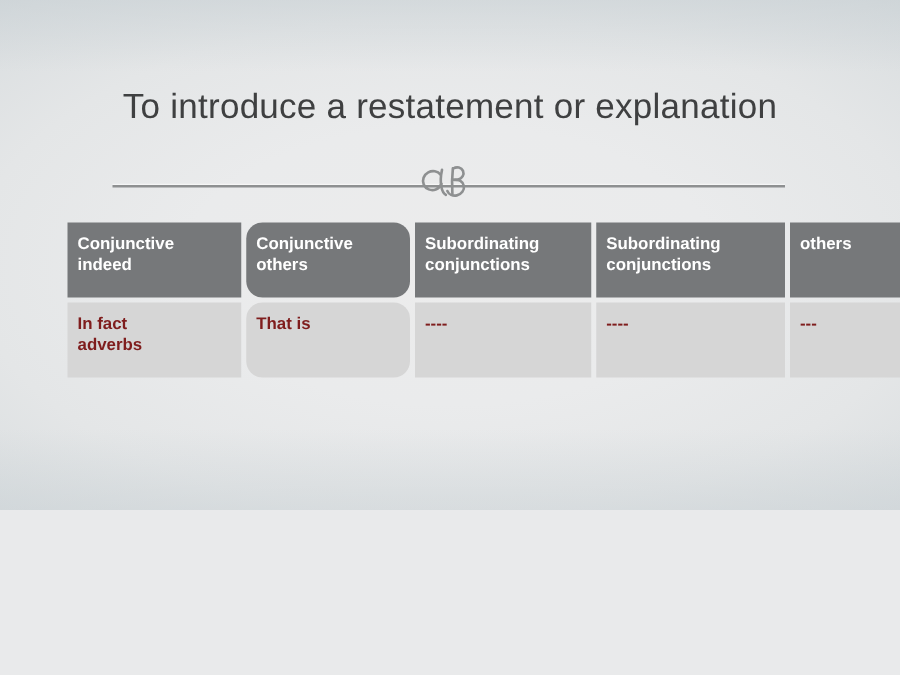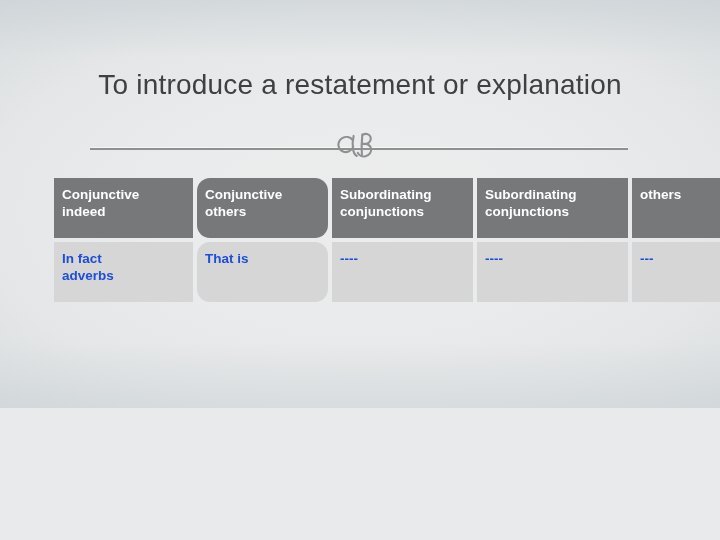--- a/index.html
+++ b/index.html
@@ -117,21 +117,21 @@
     line-height: 17px;
   }
   table.tbl th {
     background: #76787a;
     color: #ffffff;
     font-weight: bold;
     height: 44px;
   }
   table.tbl td {
     background: #d6d6d6;
-    color: #1d4ed8;
+    color: #7f1d1d;
     font-weight: bold;
     height: 44px;
   }
   table.tbl tbody tr.spacer td {
     height: 4px;
     padding: 0;
     background: transparent;
   }
   .col1 { width: 124px; }
   .col2 { width: 116px; border-radius: 13px; }

